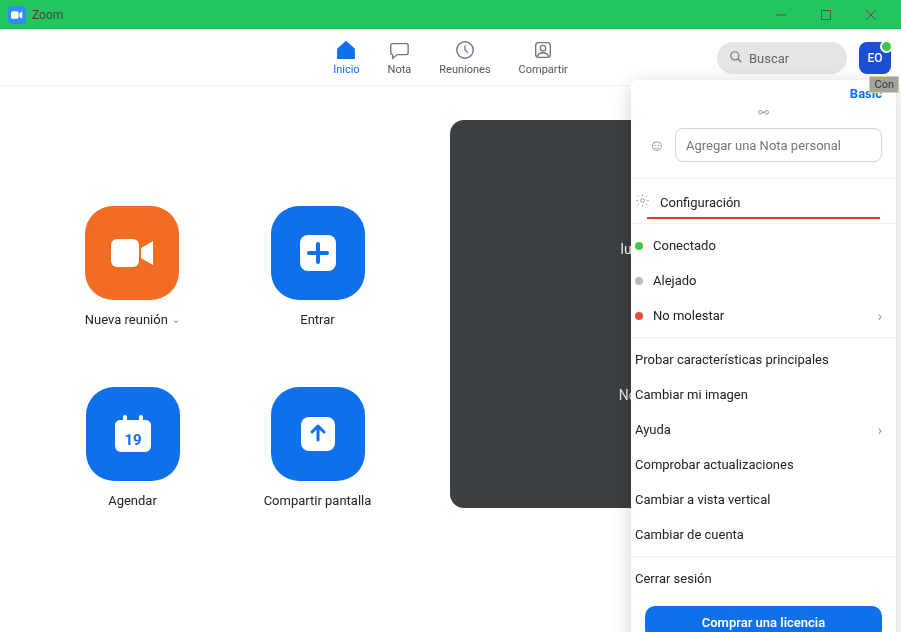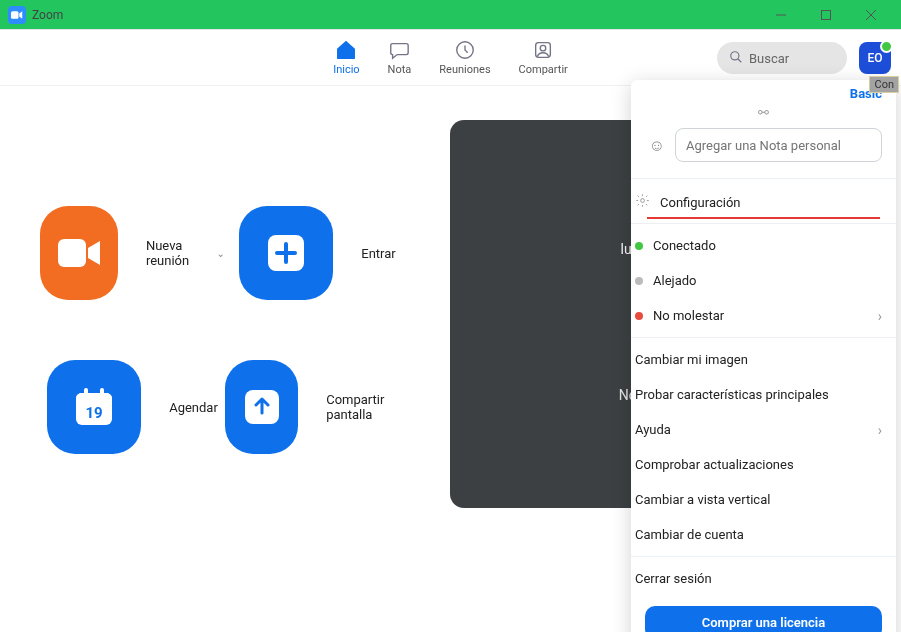--- a/index.html
+++ b/index.html
@@ -27,21 +27,21 @@
   .search { width: 130px; height: 32px; background:#e5e5e5; border-radius: 16px; display:flex; align-items:center; padding:0 12px; gap:6px; color:#666; font-size:13px;}
   .search svg { width:14px; height:14px; stroke:#747487; fill:none; stroke-width:2;}
 
   .avatar { position:absolute; right: 10px; top: 12px; width: 32px; height:32px; border-radius:8px; background:#1d4ed8; color:#fff; display:flex; align-items:center; justify-content:center; font-size:12px; font-weight:500;}
   .avatar::after { content:''; position:absolute; top:-2px; right:-2px; width:9px; height:9px; background:#42c742; border:2px solid #fff; border-radius:50%;}
 
   
   .main { display:flex; height: calc(100% - 86px); }
   .left { width: 450px; padding: 120px 40px 0 40px;}
   .tile-grid { display:grid; grid-template-columns: 1fr 1fr; gap: 60px 0; justify-items:center;}
-  .tile { display:flex; flex-direction:row; align-items:center; gap:28px; cursor:pointer;}
+  .tile { display:flex; flex-direction:column; align-items:center; gap:12px; cursor:pointer;}
   .tile-btn { width: 94px; height: 94px; border-radius: 28px; display:flex; align-items:center; justify-content:center;}
   .tile-orange { background: #F26D21;}
   .tile-blue { background: #0E71EB;}
   .tile-label { font-size:13px; color:#222; display:flex; align-items:center; gap:4px;}
   .chev { font-size:10px; color:#888;}
 
   .right { flex:1; padding: 34px 20px 0 0;}
   .clock-card { background:#3C4043; border-radius:14px; height: 388px; color:#fff; display:flex; flex-direction:column; align-items:center; padding-top:56px;}
   .clock-time { font-size: 54px; font-weight:300;}
   .clock-date { font-size: 14px; margin-top:2px; opacity:0.95;}
@@ -242,24 +242,24 @@
     <span class="dot grey"></span>
     <span>Alejado</span>
   </div>
   <div class="menu-item">
     <span class="dot red"></span>
     <span>No molestar</span>
     <span class="arrow">›</span>
   </div>
   <div class="divider"></div>
   <div class="menu-item">
+      <span>Probar características principales</span>
+    </div>
+  <div class="menu-item">
       <span>Cambiar mi imagen</span>
-    </div>
-  <div class="menu-item">
-      <span>Probar características principales</span>
     </div>
   <div class="menu-item">
       <span>Ayuda</span>
       <span class="arrow">›</span>
     </div>
   <div class="menu-item">
       <span>Comprobar actualizaciones</span>
     </div>
   <div class="menu-item">
       <span>Cambiar a vista vertical</span>

